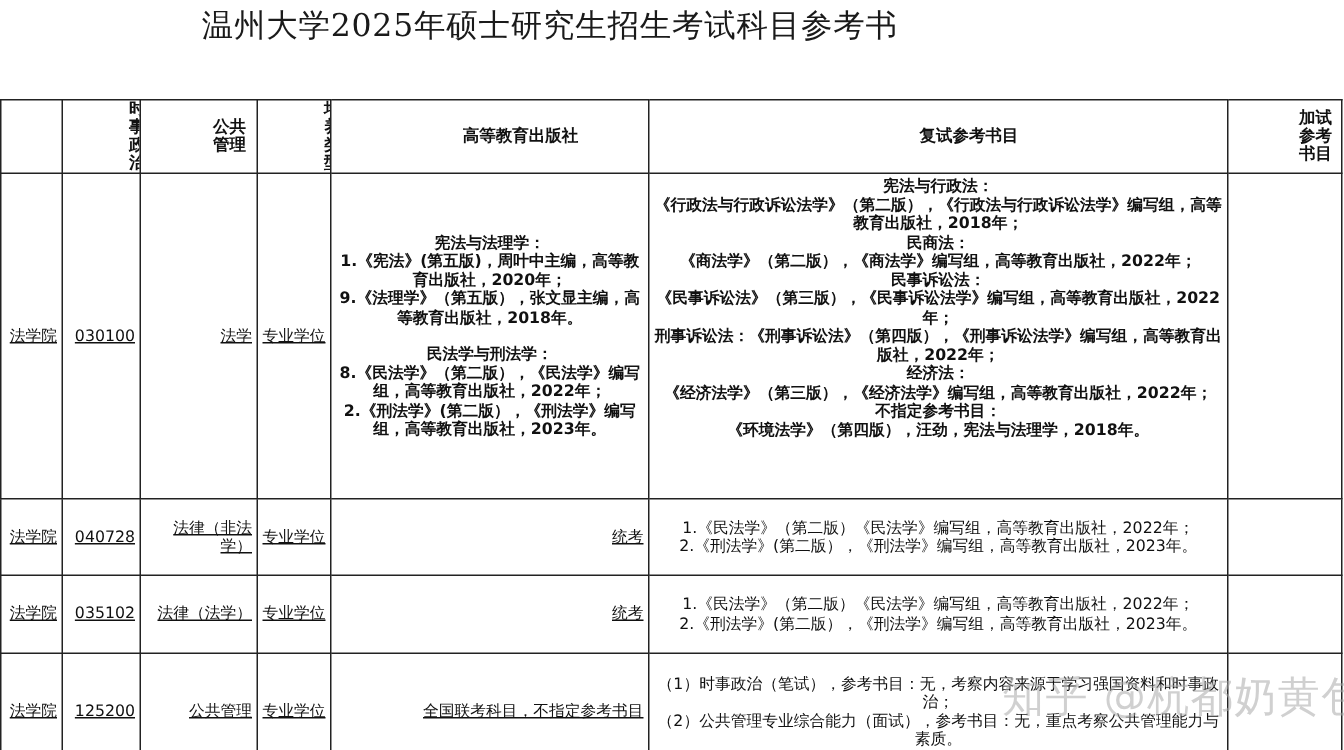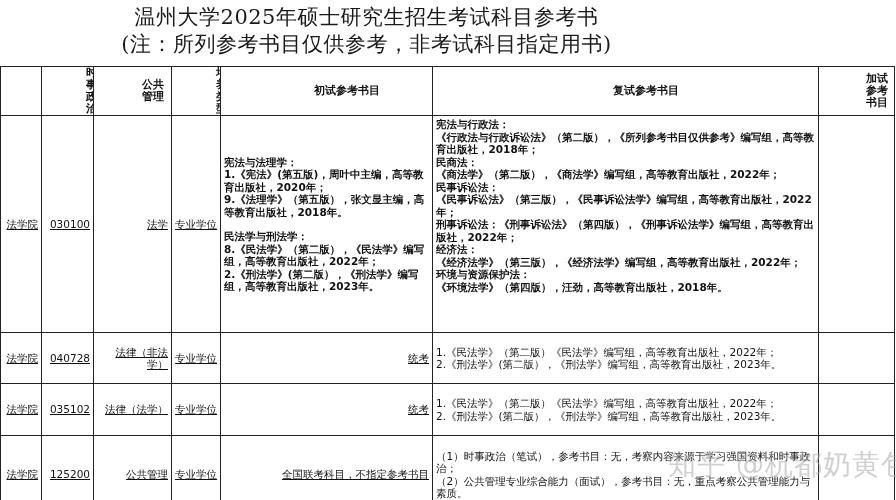--- a/index.html
+++ b/index.html
@@ -18,55 +18,54 @@
     border-collapse: collapse; table-layout: fixed;
     width: 894px;
   }
   table.doc td, table.doc th {
     border: 1.5px solid #222; padding: 0 3px; vertical-align: middle;
     font-size: 10.5px; line-height: 12.5px; overflow: hidden;
   }
   table.doc th { font-weight: bold; text-align: center; height: 32px; font-size: 11px; line-height: 12px; padding-left: 44px; }
   td.c { text-align: right; text-decoration: underline; }
   td.bold-cell { font-weight: bold; font-size: 10.5px; line-height: 12.5px; }
-  td.left { text-align: left; }
+  td.left { text-align: center; }
   .para { display: block; }
   .gap { display: block; height: 12px; }
   .watermark {
     position: absolute; left: 668px; top: 446px;
     font-size: 28px; color: rgba(170,170,170,0.55);
     letter-spacing: 1px; pointer-events: none; white-space: nowrap;
     font-family: "DejaVu Sans", sans-serif;
   }
 </style>
 </head>
 <body>
 
 <div class="title-block">
   <div class="title-line">温州大学2025年硕士研究生招生考试科目参考书</div>
-  <div class="title-line">(注：所列参考书目仅供参考，非考试科目指定用书)</div>
 </div>
 
 <table class="doc">
   <colgroup>
     <col style="width:41px">
     <col style="width:52px">
     <col style="width:78px">
     <col style="width:49px">
     <col style="width:212px">
     <col style="width:386px">
     <col style="width:76px">
   </colgroup>
   <thead>
     <tr>
       <th>学院</th>
       <th>时事政治</th>
       <th>公共管理</th>
       <th>培养类型</th>
-      <th>初试参考书目</th>
+      <th>高等教育出版社</th>
       <th>复试参考书目</th>
       <th>加试参考书目</th>
     </tr>
   </thead>
   <tbody>
 
     <tr style="height:217px">
       <td class="c">法学院</td>
       <td class="c">030100</td>
       <td class="c">法学</td>
@@ -75,30 +74,30 @@
         <span class="para">宪法与法理学：</span>
         <span class="para">1.《宪法》(第五版)，周叶中主编，高等教育出版社，2020年；</span>
         <span class="para">9.《法理学》（第五版），张文显主编，高等教育出版社，2018年。</span>
         <span class="gap"></span>
         <span class="para">民法学与刑法学：</span>
         <span class="para">8.《民法学》（第二版），《民法学》编写组，高等教育出版社，2022年；</span>
         <span class="para">2.《刑法学》(第二版），《刑法学》编写组，高等教育出版社，2023年。</span>
       </td>
       <td class="left bold-cell" style="vertical-align:top; padding-top:2px;">
         <span class="para">宪法与行政法：</span>
-        <span class="para">《行政法与行政诉讼法》（第二版），《所列参考书目仅供参考》编写组，高等教育出版社，2018年；</span>
+        <span class="para">《行政法与行政诉讼法学》（第二版），《行政法与行政诉讼法学》编写组，高等教育出版社，2018年；</span>
         <span class="para">民商法：</span>
         <span class="para">《商法学》（第二版），《商法学》编写组，高等教育出版社，2022年；</span>
         <span class="para">民事诉讼法：</span>
         <span class="para">《民事诉讼法》（第三版），《民事诉讼法学》编写组，高等教育出版社，2022年；</span>
         <span class="para">刑事诉讼法：《刑事诉讼法》（第四版），《刑事诉讼法学》编写组，高等教育出版社，2022年；</span>
         <span class="para">经济法：</span>
         <span class="para">《经济法学》（第三版），《经济法学》编写组，高等教育出版社，2022年；</span>
-        <span class="para">环境与资源保护法：</span>
-        <span class="para">《环境法学》（第四版），汪劲，高等教育出版社，2018年。</span>
+        <span class="para">不指定参考书目：</span>
+        <span class="para">《环境法学》（第四版），汪劲，宪法与法理学，2018年。</span>
       </td>
       <td></td>
     </tr>
 
     <tr style="height:51px">
       <td class="c">法学院</td>
       <td class="c">040728</td>
       <td class="c">法律（非法学）</td>
       <td class="c">专业学位</td>
       <td class="c">统考</td>

